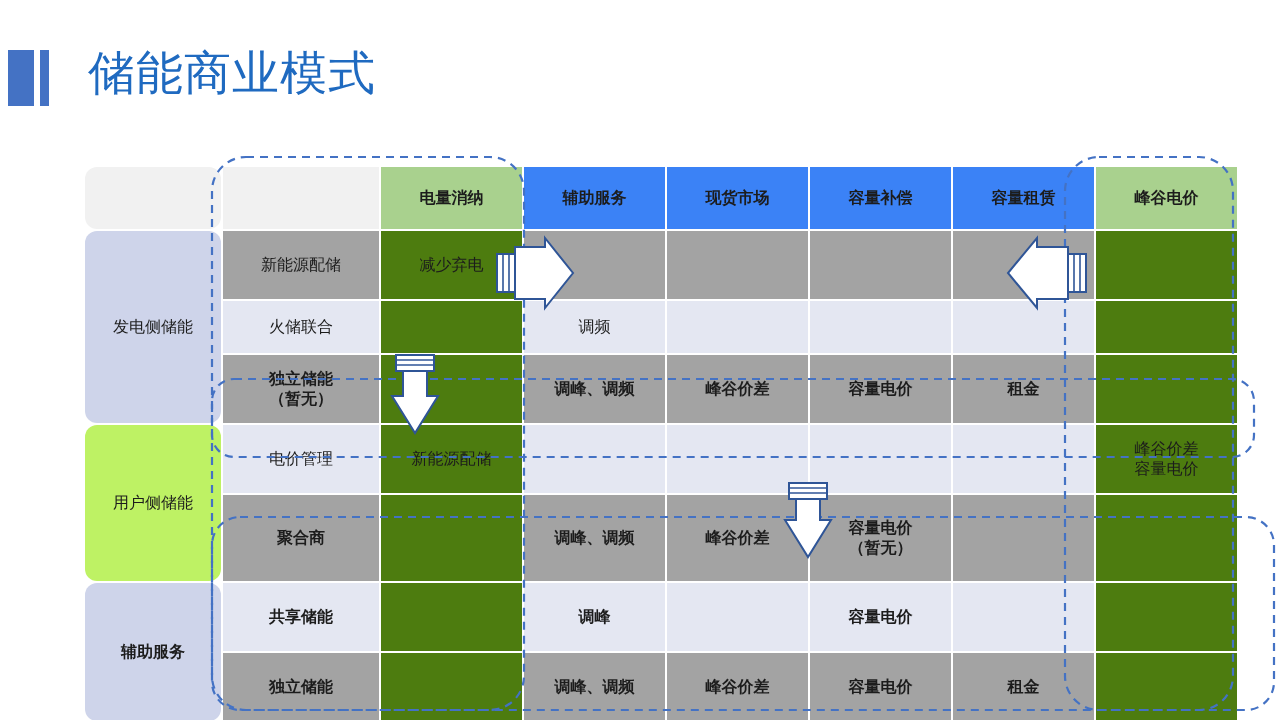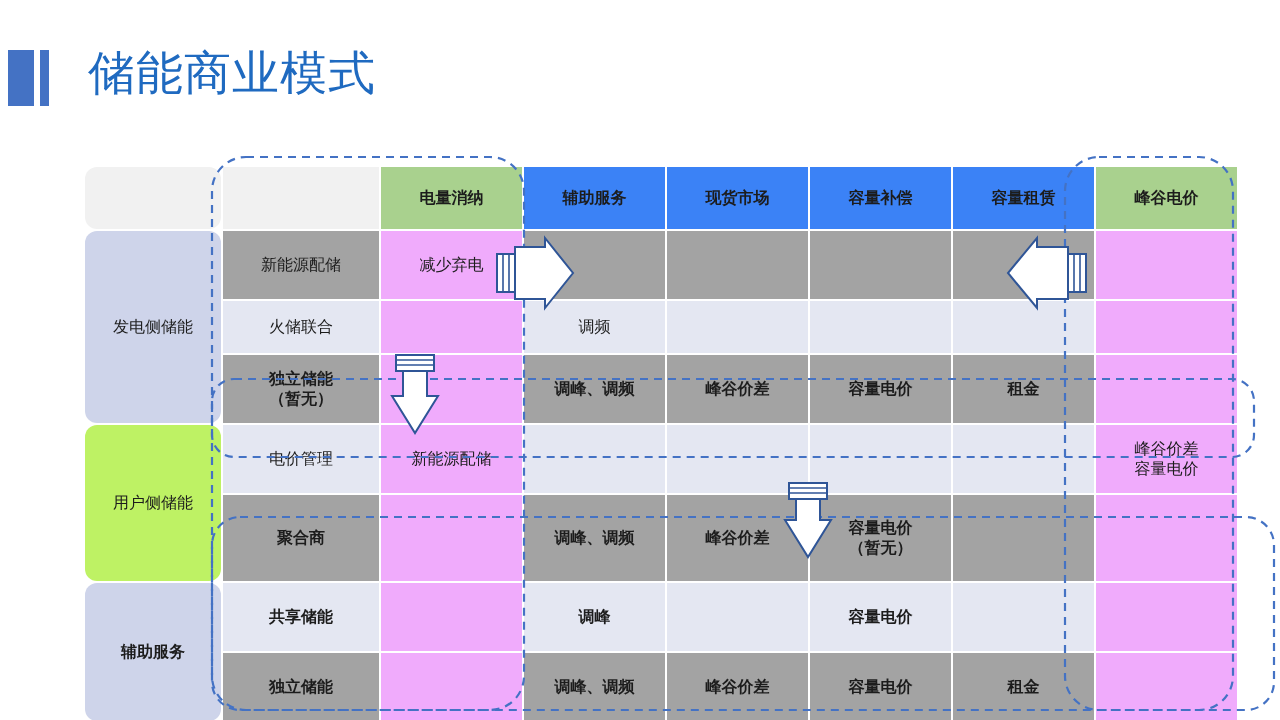--- a/index.html
+++ b/index.html
@@ -33,21 +33,21 @@
   .c-grp{width:136px;border-radius:12px;}
   .c-row{width:156px;}
   .c-dat{width:141px;}
   
   .hd-blank{background:#f1f1f1;}
   .hd-blue{background:#3b82f6;color:#ffffff;font-weight:bold;font-size:19px;}
   .hd-green{background:#a9d18e;color:#ffffff;font-weight:bold;font-size:19px;}
   
   .sh-dark{background:#a3a3a3;}
   .sh-light{background:#e4e7f2;}
-  .sh-green{background:#f0abfc;}
+  .sh-green{background:#4d7c0f;}
   .grp-cell{background:#ced4ea;font-size:17px;}
   .grp-cell2{background:#bef264;font-size:17px;}
   .bold{font-weight:bold;}
   
   #overlay{position:absolute;left:0;top:0;width:1280px;height:720px;pointer-events:none;}
 </style>
 </head>
 <body>
 
 <div id="title-bar">

